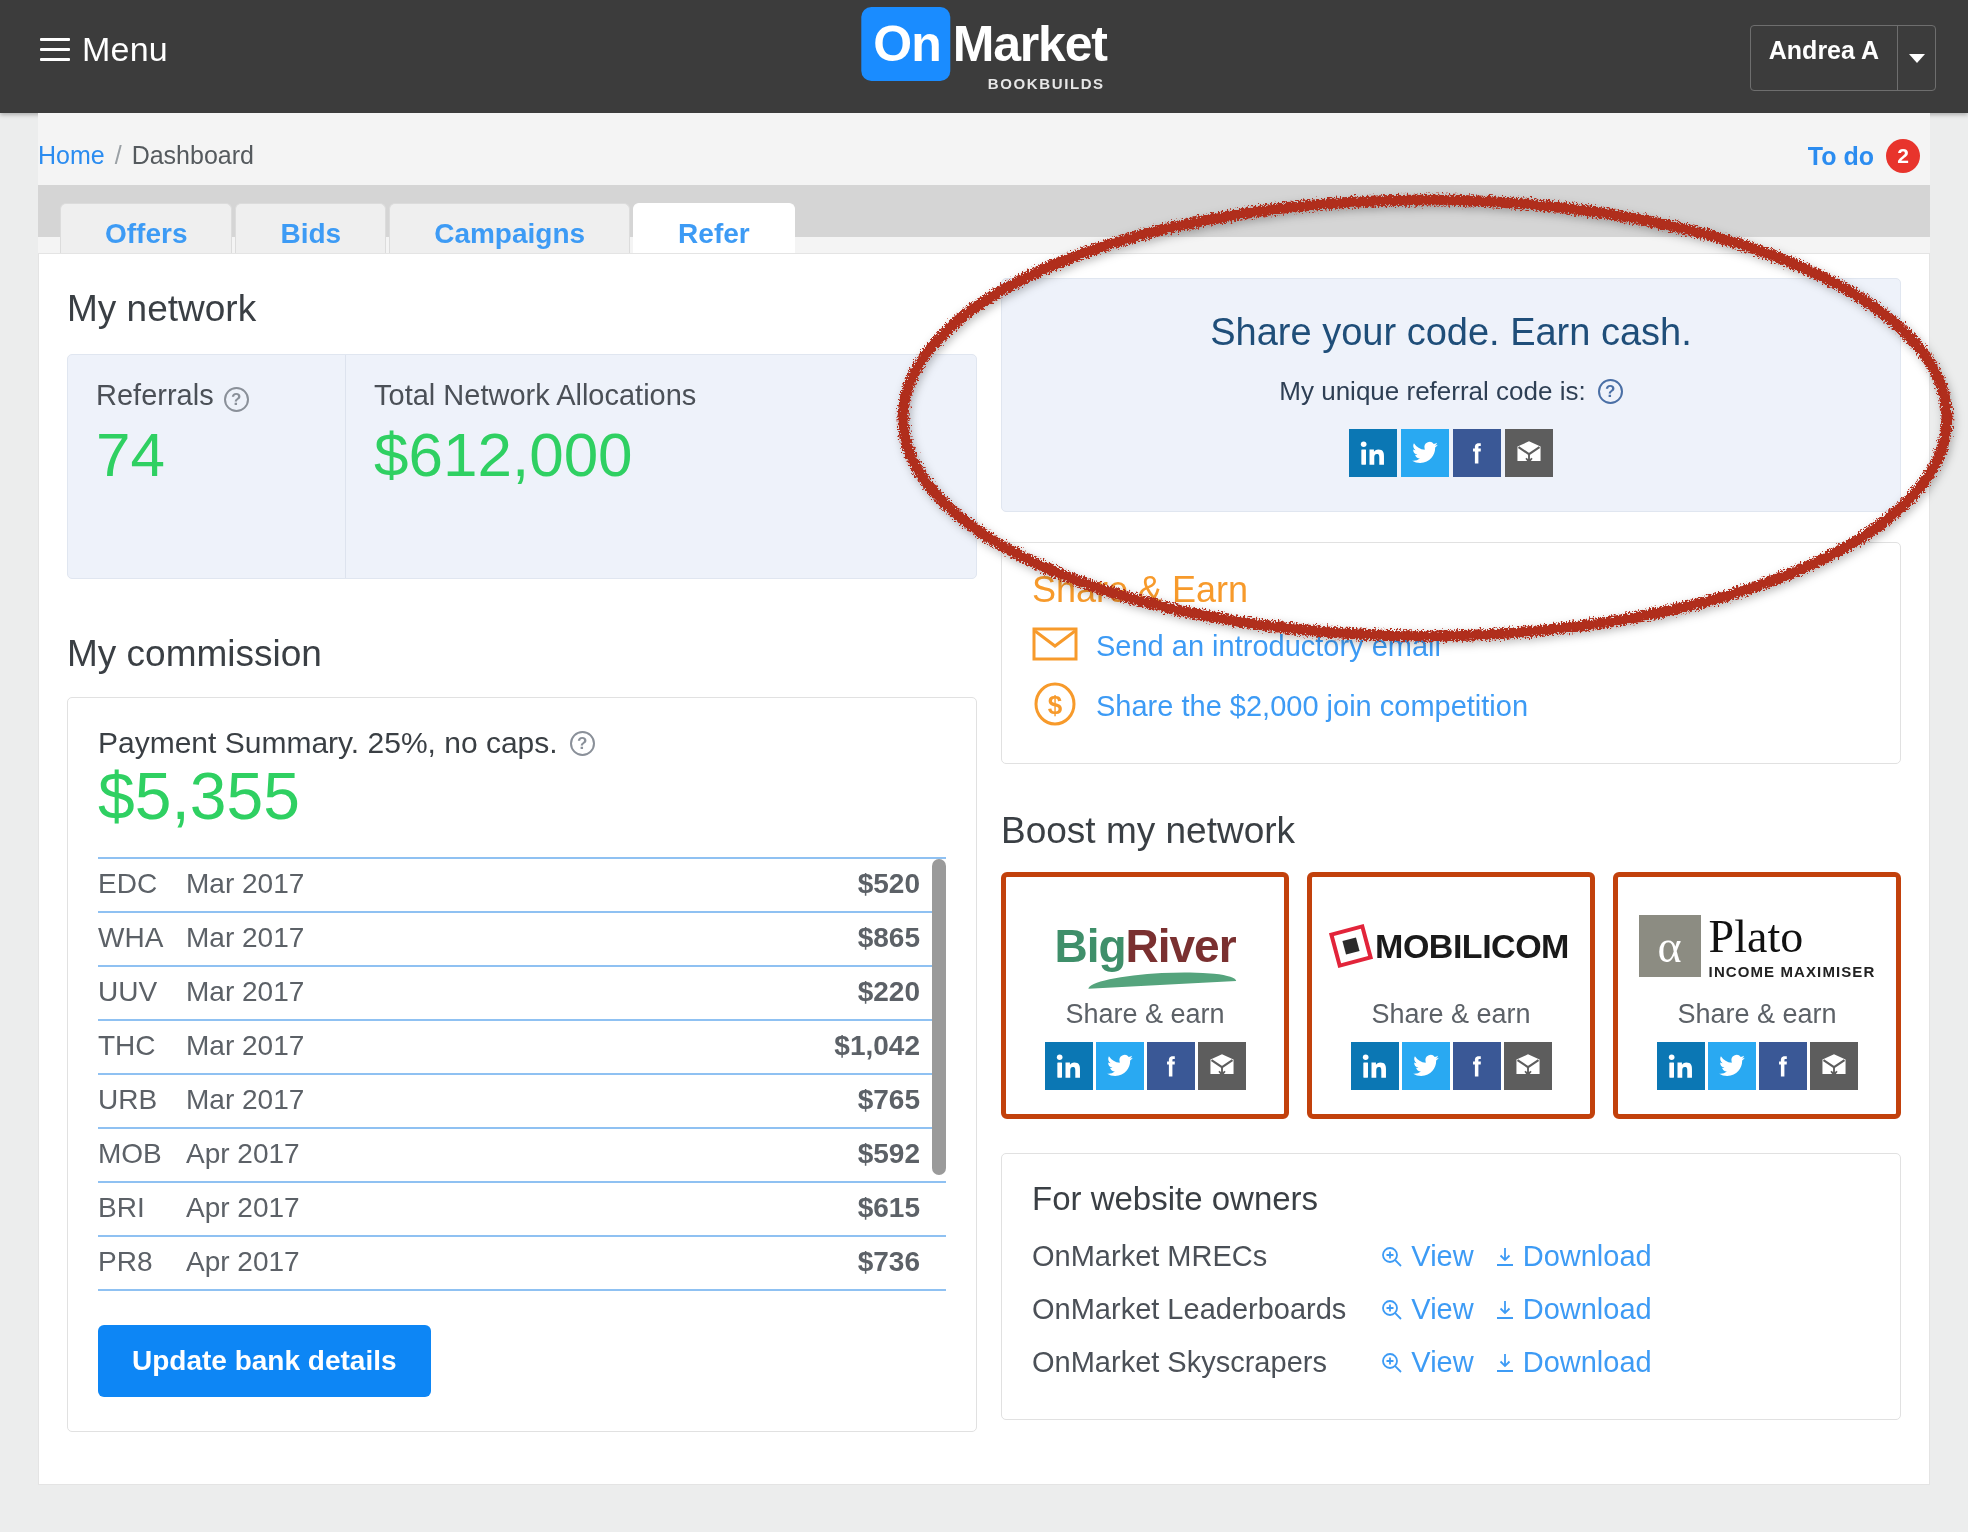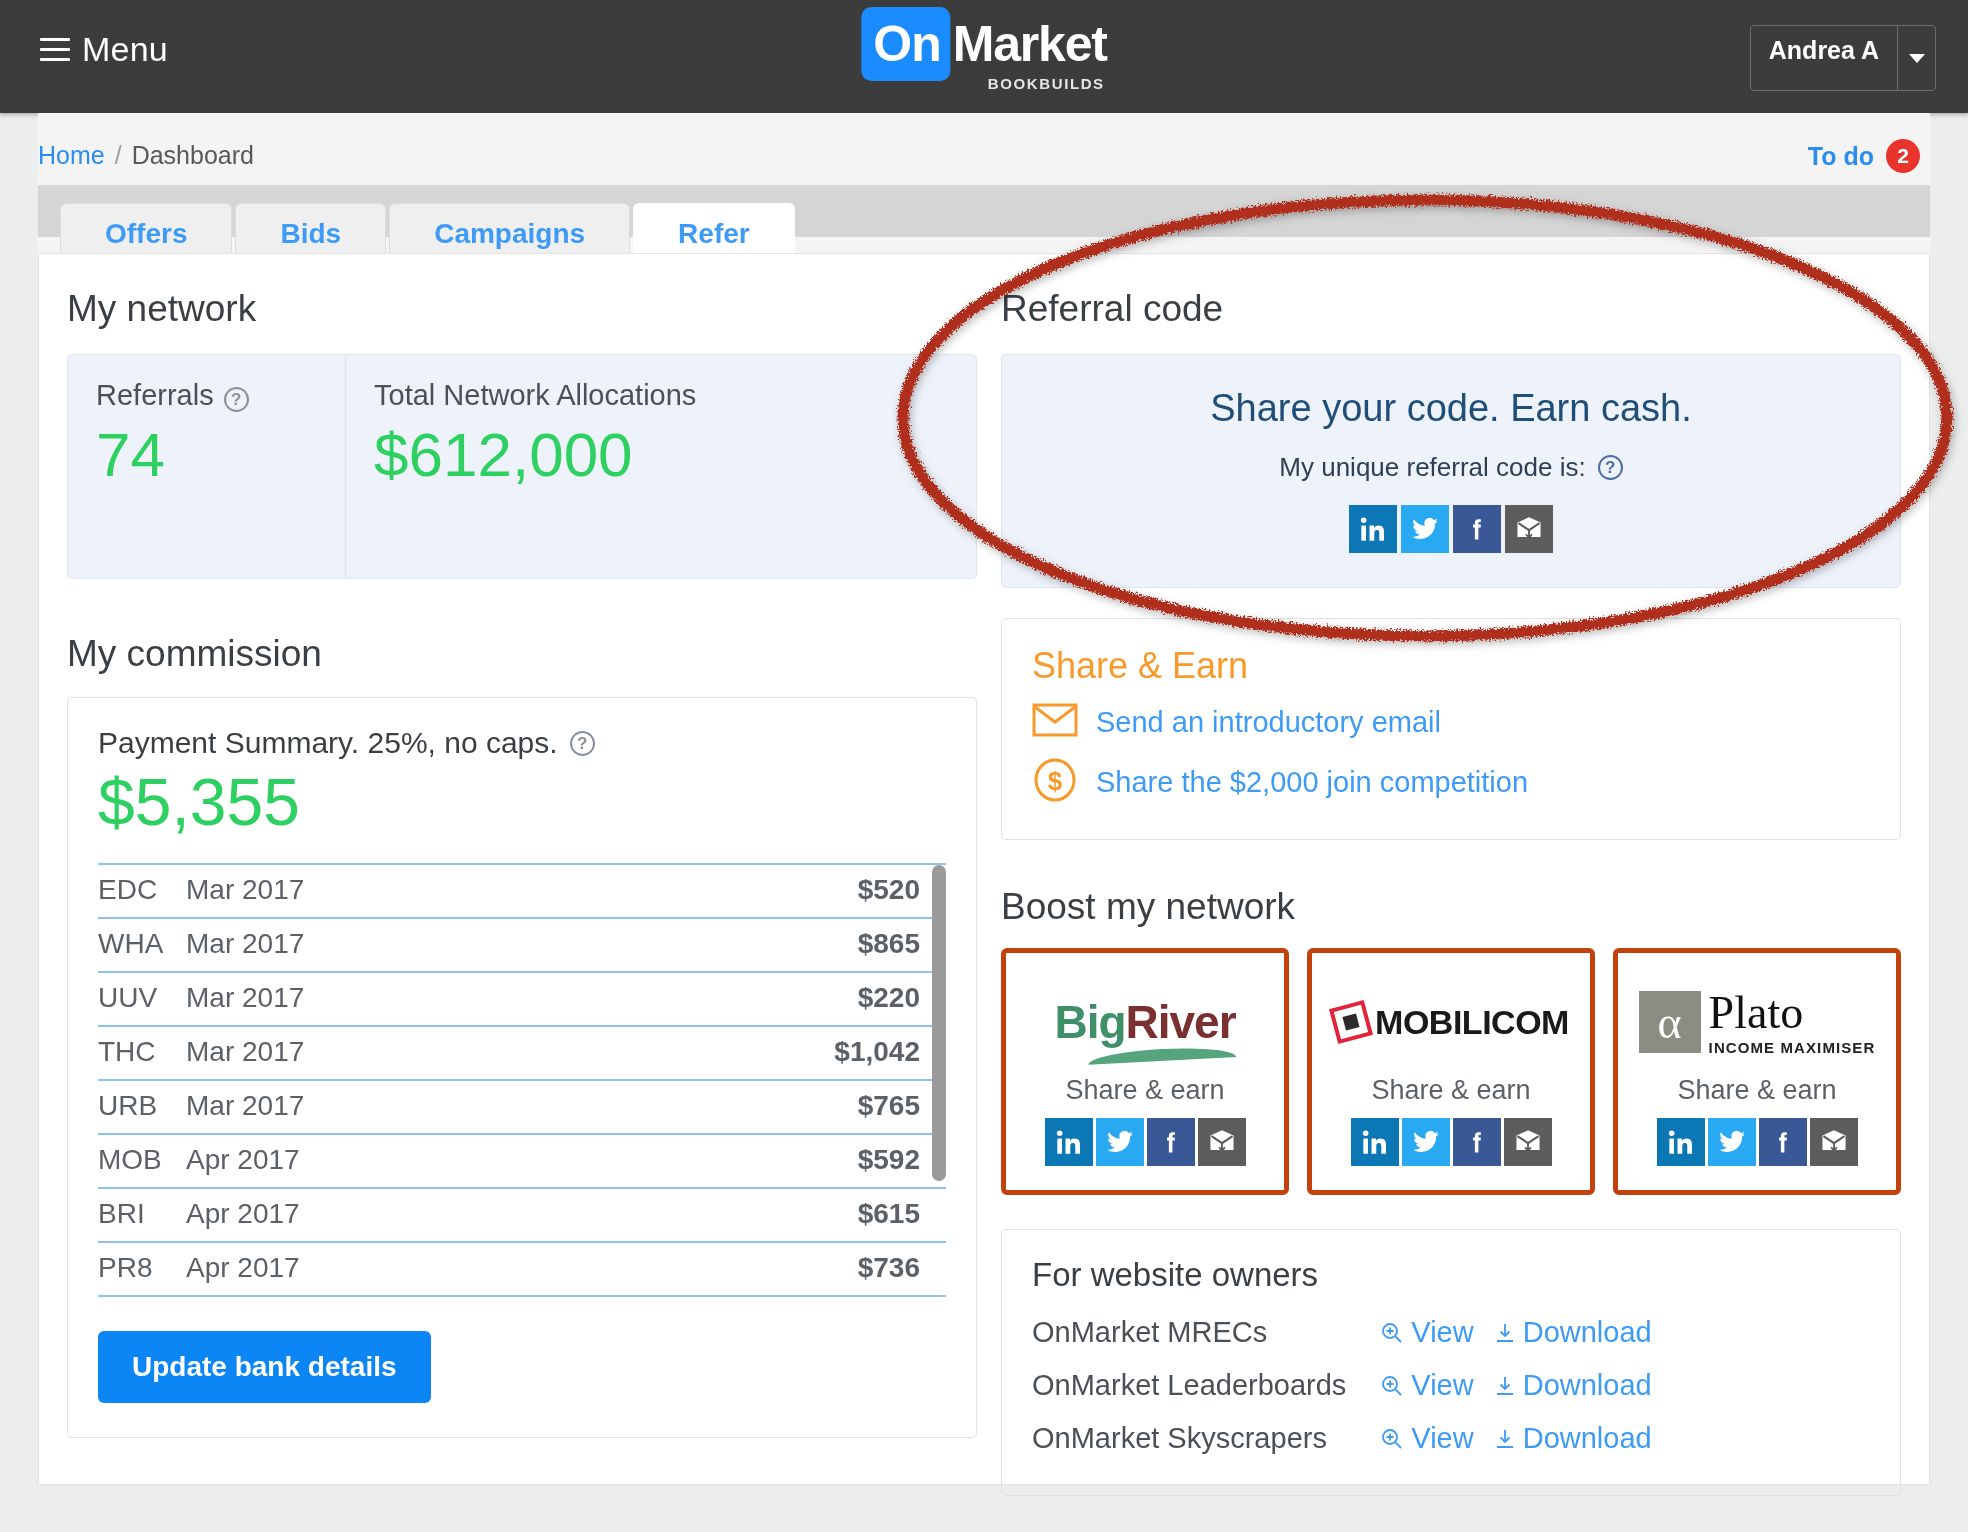--- a/index.html
+++ b/index.html
@@ -117,21 +117,21 @@
   }
   .qmark.blue { border-color: #4a6fa5; color: #4a6fa5; }
 
   
   .commission-head { margin-top: 54px; }
   .commission-box {
     margin-top: 22px; border: 1px solid #e1e1e1; border-radius: 5px;
     padding: 28px 30px 34px 30px;
   }
   .pay-sum { font-size: 30px; color: #3a3f44; display: flex; align-items: center; gap: 12px; }
-  .pay-amt { font-size: 66px; color: #2fd062; margin-top: 6px; line-height: 1.1; }
+  .pay-amt { font-size: 66px; color: #2fd062; line-height: 1.1; }
 
   .txn-wrap { position: relative; margin-top: 24px; }
   .txn-table { width: 100%; border-collapse: collapse; }
   .txn-table tr { border-top: 2px solid #8fc1f2; }
   .txn-table tr:last-child { border-bottom: 2px solid #8fc1f2; }
   .txn-table td { padding: 9px 0 11px 0; font-size: 28px; color: #5c6167; }
   .txn-code { width: 88px; }
   .txn-date { }
   .txn-amt  { text-align: right; font-weight: bold; color: #4a4f55; padding-right: 26px !important; }
   .txn-scroll {
@@ -358,21 +358,20 @@
           </table>
           <div class="txn-scroll"></div>
         </div>
 
         <button class="btn-primary">Update bank details</button>
       </div>
     </div>
 
     <div class="col-right">
 
-      <div style="margin-top:34px" class="sect-title">Referral code</div>
 
       <div class="refcode-box">
         <div class="refcode-title">Share your code. Earn cash.</div>
         <div class="refcode-line">
           <span>My unique referral code is:</span>
           <span class="qmark blue">?</span>
         </div>
         <div class="social-row">
           <a href="#" class="sicon li">
             <svg width="28" height="28" viewBox="0 0 24 24" fill="#fff">

